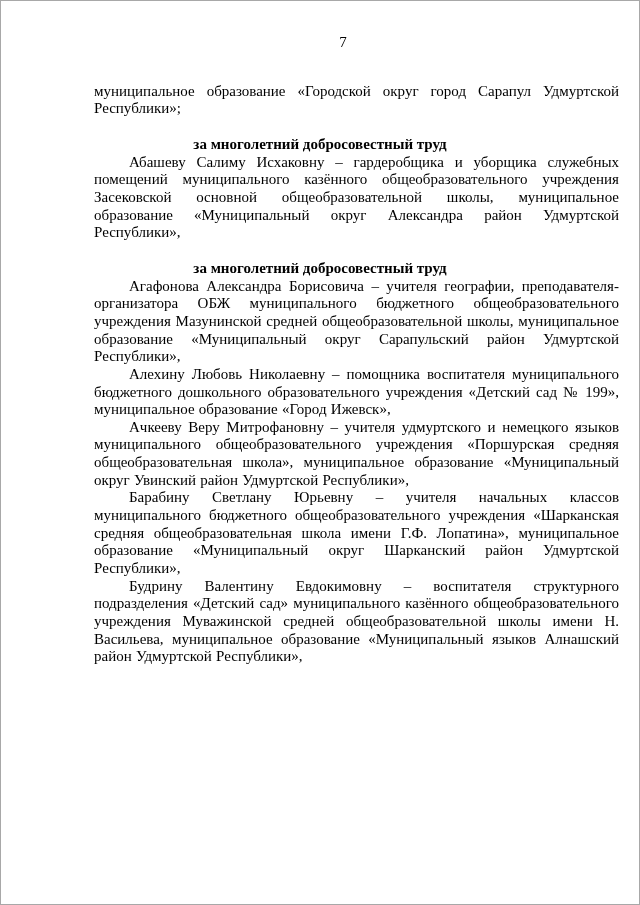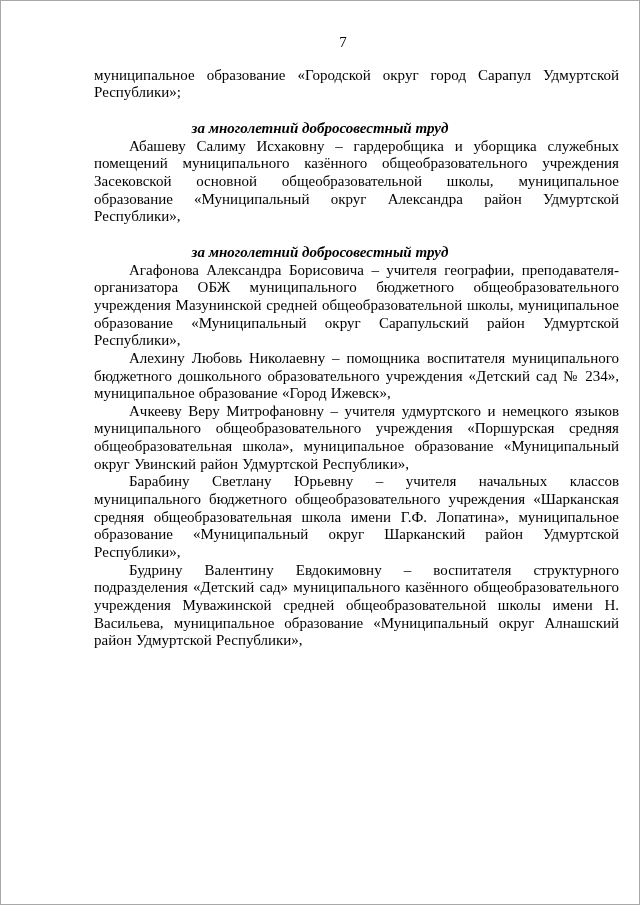--- a/index.html
+++ b/index.html
@@ -23,37 +23,36 @@
     font-size: 15px;
     line-height: 17.65px;
     color: var(--text);
   }
   .page-number {
     margin-top: 33px;
     text-align: center;
     padding-left: 46px;
   }
   .content {
-    margin-top: 15px;
+    margin-top: 31px;
     padding: 0 20px 0 93px;
   }
   .para {
     margin: 0;
     text-align: justify;
     text-indent: 35px;
     word-spacing: 0.5px;
   }
   .para.no-indent {
     text-indent: 0;
   }
   .heading {
     font-weight: bold;
     text-align: center;
     margin: 18px -20px 0 -93px; 
-    font-style: italic;
   }
   .heading .heading-line {
     text-indent: 0;
   }
 </style>
 </head>
 <body>
 
 <div class="page">
 
@@ -67,19 +66,19 @@
       <div class="heading-line">за многолетний добросовестный труд</div>
     </div>
 
     <p class="para">Абашеву Салиму Исхаковну – гардеробщика и уборщика служебных помещений муниципального казённого общеобразовательного учреждения Засековской основной общеобразовательной школы, муниципальное образование «Муниципальный округ Александра район Удмуртской Республики»,</p>
 
     <div class="heading">
       <div class="heading-line">за многолетний добросовестный труд</div>
     </div>
 
     <p class="para">Агафонова Александра Борисовича – учителя географии, преподавателя-организатора ОБЖ муниципального бюджетного общеобразовательного учреждения Мазунинской средней общеобразовательной школы, муниципальное образование «Муниципальный округ Сарапульский район Удмуртской Республики»,</p>
-    <p class="para">Алехину Любовь Николаевну – помощника воспитателя муниципального бюджетного дошкольного образовательного учреждения «Детский сад № 234», муниципальное образование «Город Ижевск»,</p>
+    <p class="para">Алехину Любовь Николаевну – помощника воспитателя муниципального бюджетного дошкольного образовательного учреждения «Детский сад № 199», муниципальное образование «Город Ижевск»,</p>
     <p class="para">Ачкееву Веру Митрофановну – учителя удмуртского и немецкого языков муниципального общеобразовательного учреждения «Поршурская средняя общеобразовательная школа», муниципальное образование «Муниципальный округ Увинский район Удмуртской Республики»,</p>
     <p class="para">Барабину Светлану Юрьевну – учителя начальных классов муниципального бюджетного общеобразовательного учреждения «Шарканская средняя общеобразовательная школа имени Г.Ф. Лопатина», муниципальное образование «Муниципальный округ Шарканский район Удмуртской Республики»,</p>
-    <p class="para">Будрину Валентину Евдокимовну – воспитателя структурного подразделения «Детский сад» муниципального казённого общеобразовательного учреждения Муважинской средней общеобразовательной школы имени Н. Васильева, муниципальное образование «Муниципальный округ Алнашский район Удмуртской Республики»,</p>
+    <p class="para">Будрину Валентину Евдокимовну – воспитателя структурного подразделения «Детский сад» муниципального казённого общеобразовательного учреждения Муважинской средней общеобразовательной школы имени Н. Васильева, муниципальное образование «Муниципальный языков Алнашский район Удмуртской Республики»,</p>
 
   </div>
 </div>
 
 </body></html>

